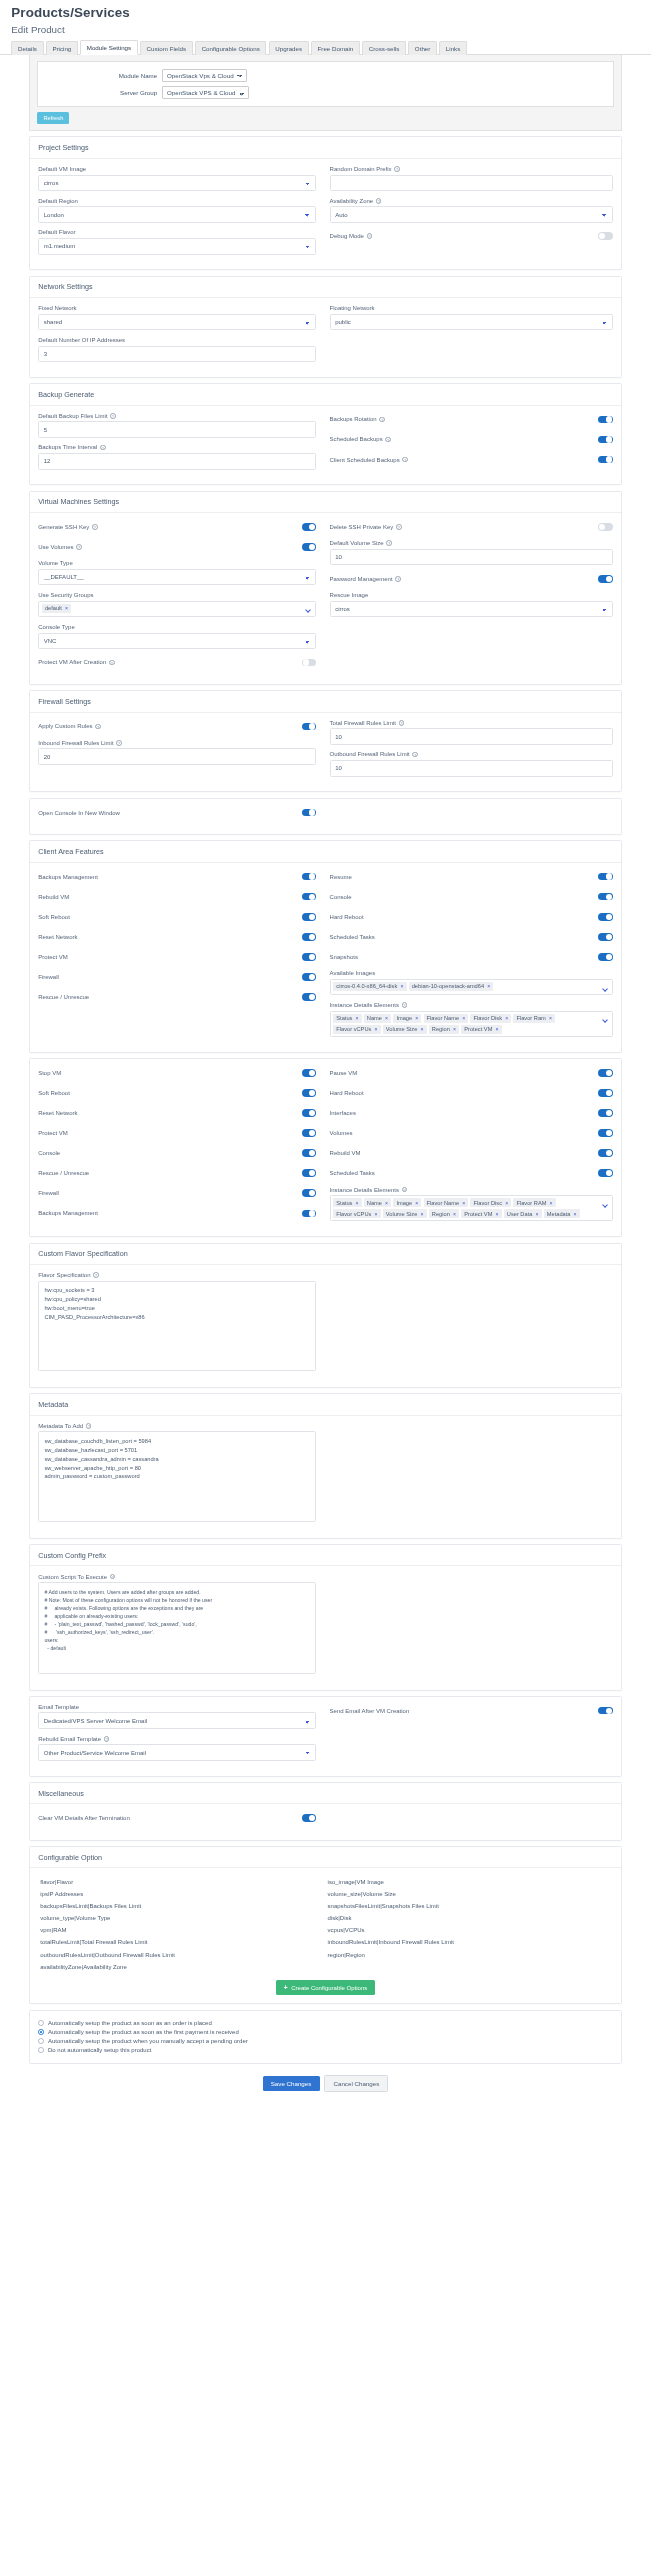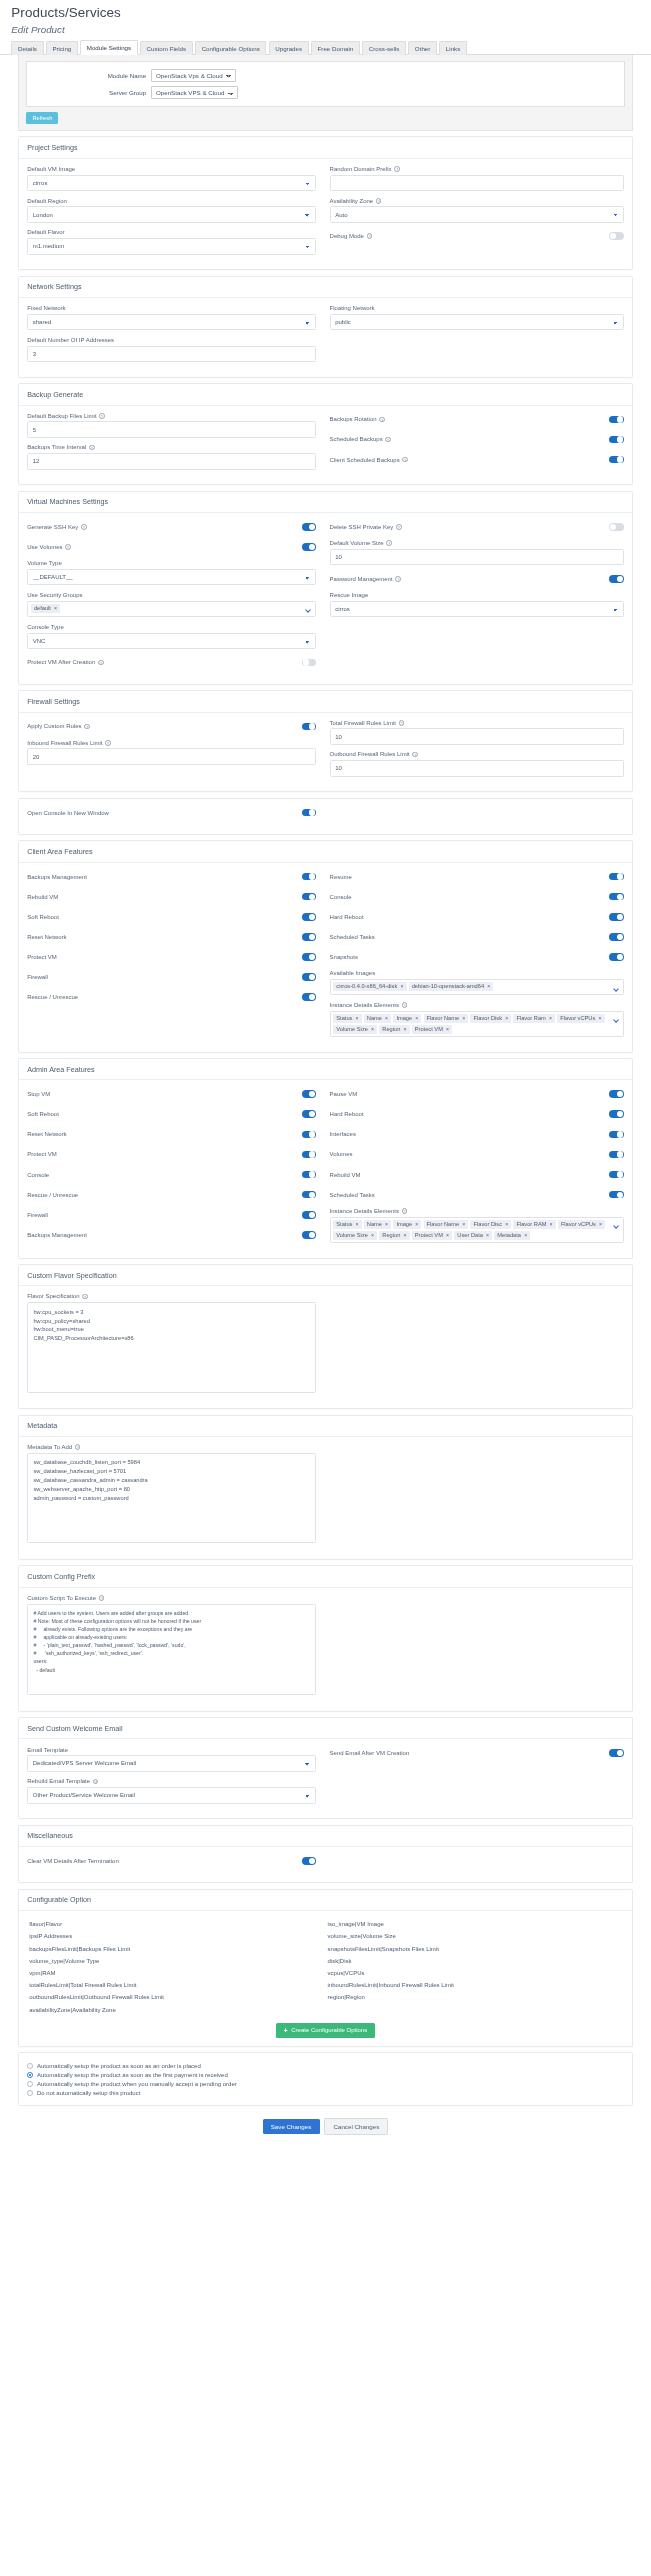--- a/index.html
+++ b/index.html
@@ -6,30 +6,30 @@
   html, body { margin:0; padding:0; }
   body {
     width: 651px;
     background: #ffffff;
     font-family: "Liberation Sans", sans-serif;
     font-size: 6.2px;
     color: #32325d;
     -webkit-font-smoothing: antialiased;
   }
   .page { width: 651px; padding: 0 0 10.3px 0; }
-  .h1 { font-size: 13.4px; font-weight: 400; color: #3c4858; padding: 5.2px 11.3px 0 11.3px; letter-spacing: 0.1px;}
-  .h2 { font-size: 9.8px; font-weight: 400; color: #5b6b7f; padding: 4.1px 11.3px 5.2px 11.3px; font-style: italic; }
+  .h1 { font-size: 13.4px; font-weight: 700; color: #3c4858; padding: 5.2px 11.3px 0 11.3px; letter-spacing: 0.1px;}
+  .h2 { font-size: 9.8px; font-weight: 400; color: #5b6b7f; padding: 4.1px 11.3px 5.2px 11.3px; }
 
   
   .tabs { display:flex; align-items:flex-end; padding: 0 11.3px; border-bottom: 0.5px solid #ddd; gap:2.1px; }
   .tab { background:#ededed; border:0.5px solid #ddd; border-bottom:none; padding:2.6px 5.7px; font-size:6.2px;
          color:#41566e; border-radius:1.5px 1.5px 0 0; margin-bottom:-0.5px; cursor:pointer; white-space:nowrap;}
   .tab.active { background:#fff; border-bottom:0.5px solid #fff; color:#2b3a4a; }
 
-  .body-wrap { padding: 0 18px; }
+  .body-wrap { padding: 0 29px; }
 
   .topbar { background:#f4f4f4; border:0.5px solid #e3e3e3; border-top:none; padding:6.2px 7.2px 6.2px 7.2px; }
   .modrow { display:flex; align-items:center; margin-bottom:4.1px; }
   .modrow:last-child { margin-bottom:0;}
   .modlabel { width:118px; text-align:right; padding-right:5.2px; font-size:6.2px; color:#41566e;}
   select.plain {
     font-family:"Liberation Sans", sans-serif; font-size:6.2px; color:#41566e;
     border:0.5px solid #ccc; background:#fff; padding:2.1px 12.4px 2.1px 3.6px; height:13.4px; min-width:72px;
     border-radius:1px; appearance:none;
     background-image: linear-gradient(45deg, transparent 50%, #41566e 50%), linear-gradient(135deg,#41566e 50%, transparent 50%);
@@ -568,23 +568,20 @@
                     <span class="x">×</span>
                   </span>
                 </div>
             </div>
           </div>
         </div>
       </div>
     </div>
 
     <div class="card">
-      <div class="card-head">
-        <div class="card-title">Admin Area Features</div>
-      </div>
       <div class="card-body">
         <div class="grid2">
           <div class="col" id="aaf-left">
               <div class="togrow">
                 <div class="flabel">Stop VM</div>
                 <div class="toggle on">
                   <span class="knob"></span>
                 </div>
               </div>
               <div class="togrow">
@@ -798,23 +795,20 @@
 users:
   - default</textarea>
             </div>
           </div>
           <div class="col right"></div>
         </div>
       </div>
     </div>
 
     <div class="card">
-      <div class="card-head">
-        <div class="card-title">Send Custom Welcome Email</div>
-      </div>
       <div class="card-body">
         <div class="grid2">
           <div class="col">
             <div class="field">
               <div class="flabel">Email Template</div>
               <select class="ctl"><option>Dedicated/VPS Server Welcome Email</option></select>
             </div>
             <div class="field">
               <div class="flabel">
                   <span>Rebuild Email Template</span>

